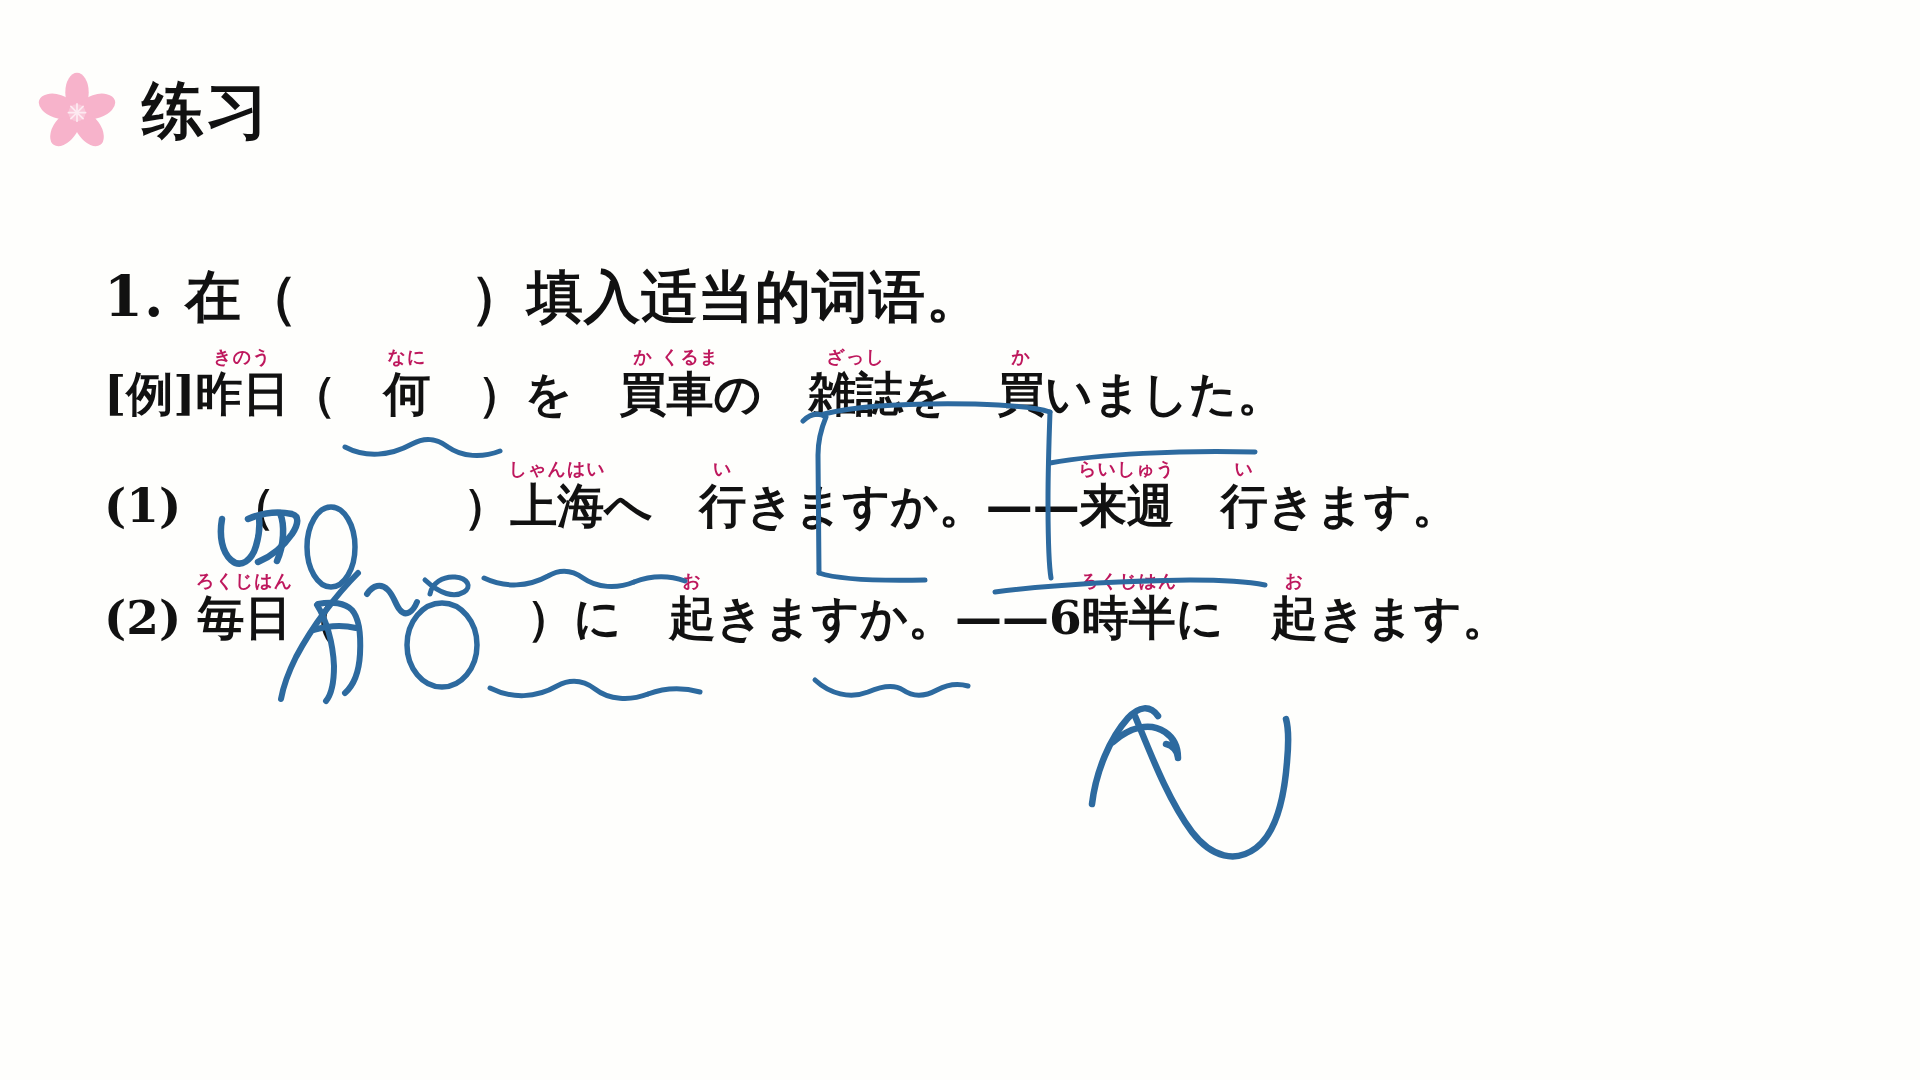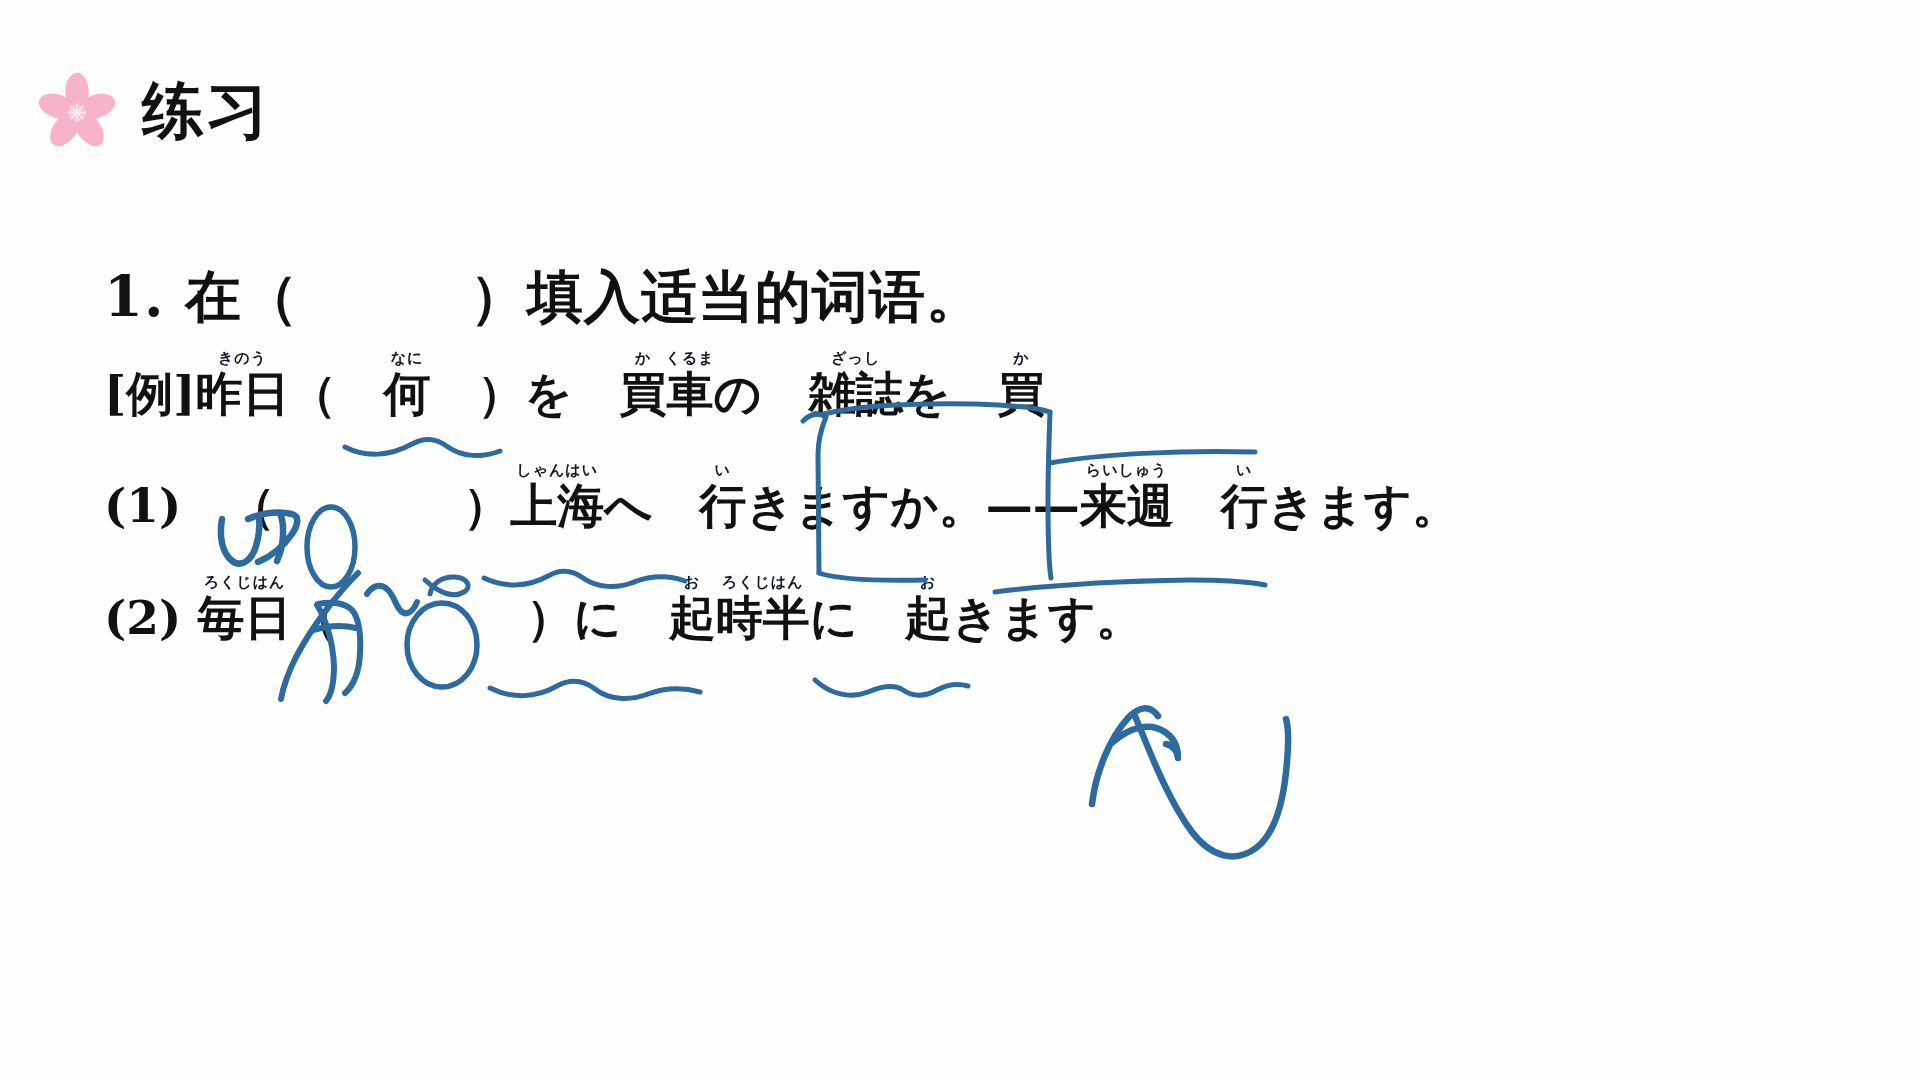--- a/index.html
+++ b/index.html
@@ -88,23 +88,23 @@
     white-space: pre;
   }
   .chunk .furi {
     position: absolute;
     left: 50%;
     transform: translateX(-50%);
     bottom: 100%;
     margin-bottom: 4px;
     font-family: "DejaVu Sans", "Liberation Sans", sans-serif;
     font-weight: 700;
-    font-size: 15px;
+    font-size: 18px;
     line-height: 1;
-    color: #0f172a;
+    color: #be185d;
     letter-spacing: 1px;
     white-space: nowrap;
   }
 
   
   #ink-layer {
     position: absolute;
     left: 0;
     top: 0;
     width: 1920px;
@@ -185,20 +185,23 @@
         <span class="furi">ざっし</span>
         <span class="base">雑誌</span>
       </span>
     <span class="chunk">
         <span class="base">を　</span>
       </span>
     <span class="chunk">
         <span class="furi">か</span>
         <span class="base">買</span>
       </span>
+    <span class="chunk">
+        <span class="base">いました。</span>
+      </span>
   </div>
 
   <div class="ex-line" id="line-1">
     <span class="chunk">
         <span class="base">(1)　（　　　　）</span>
       </span>
     <span class="chunk">
         <span class="furi">しゃんはい</span>
         <span class="base">上海</span>
       </span>
@@ -235,20 +238,23 @@
     <span class="chunk">
         <span class="furi">ろくじはん</span>
         <span class="base">毎日</span>
       </span>
     <span class="chunk">
         <span class="base">（　　　　）に　</span>
       </span>
     <span class="chunk">
         <span class="furi">お</span>
         <span class="base">起</span>
+      </span>
+    <span class="chunk">
+        <span class="base">きますか。——6</span>
       </span>
     <span class="chunk">
         <span class="furi">ろくじはん</span>
         <span class="base">時半</span>
       </span>
     <span class="chunk">
         <span class="base">に　</span>
       </span>
     <span class="chunk">
         <span class="furi">お</span>

